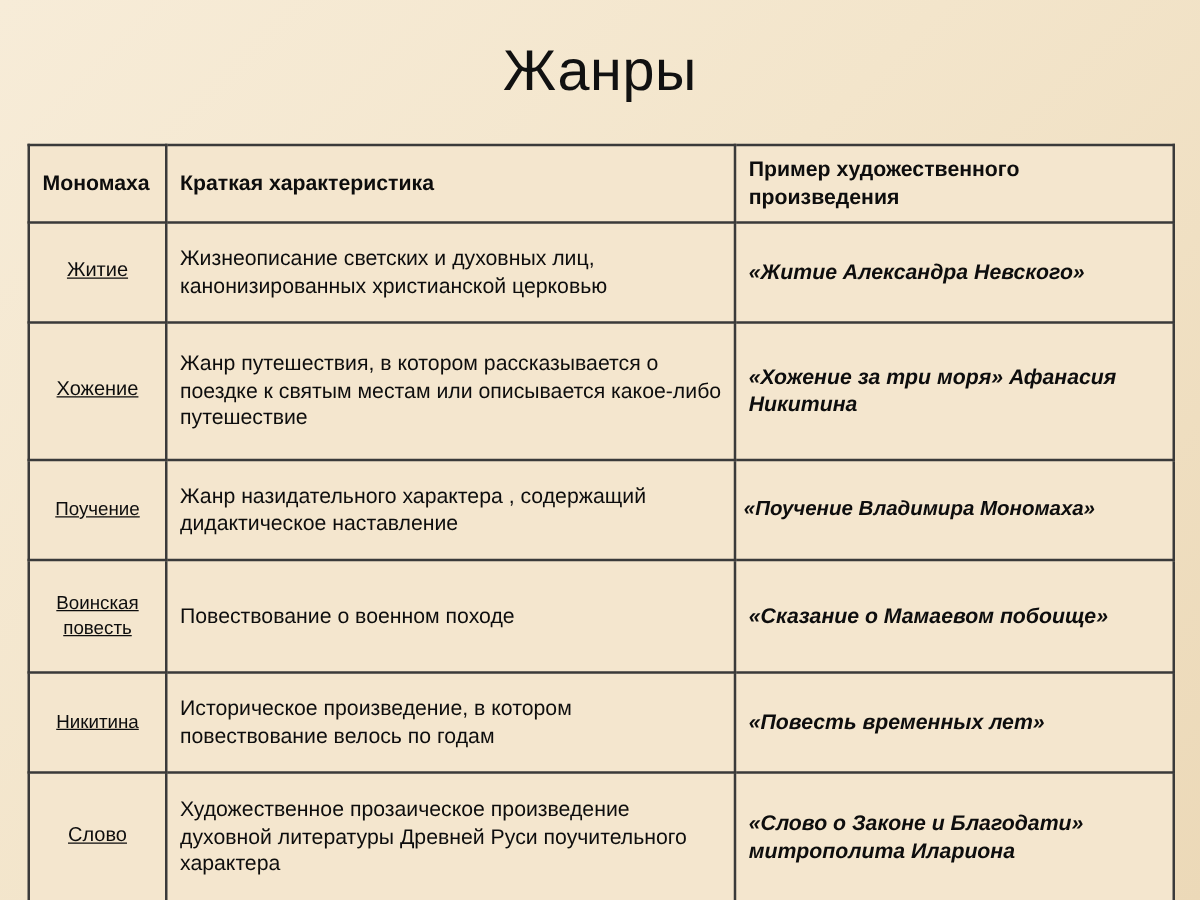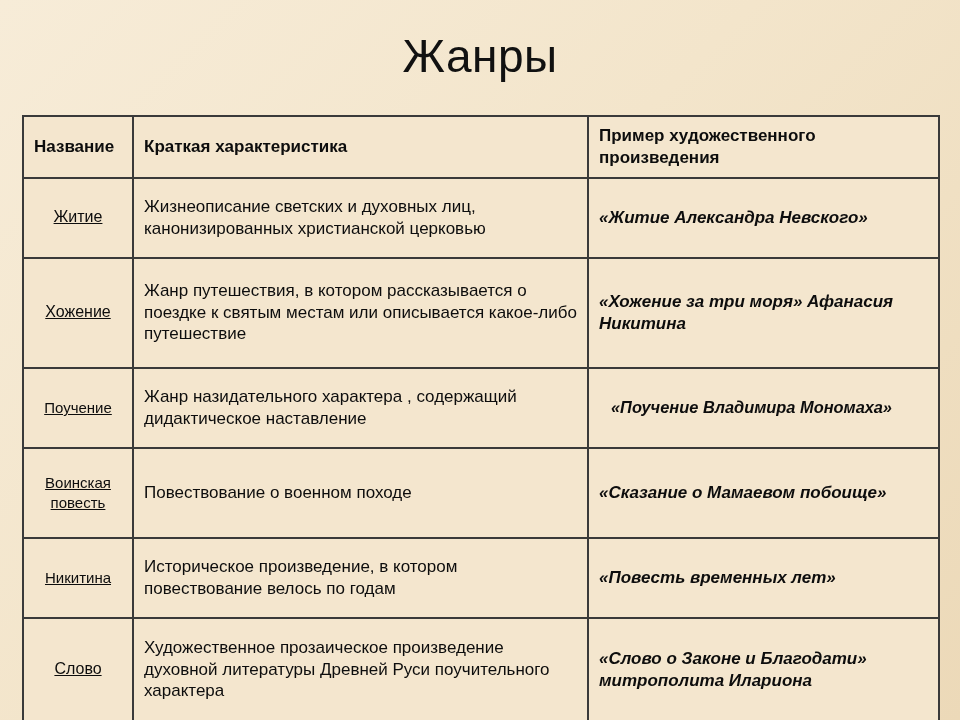--- a/index.html
+++ b/index.html
@@ -75,21 +75,21 @@
   }
   tbody td.desc-cell {
     font-size: 17px;
   }
   tbody td.example-cell {
     font-style: italic;
     font-weight: bold;
     font-size: 17px;
   }
   tbody td.example-cell.tight {
-    padding-left: 22px;
+    padding-left: 6px;
     padding-right: 2px;
     font-size: 16.4px;
   }
   tr.r1 td { height: 62px; }
   tr.r2 td { height: 92px; }
   tr.r3 td { height: 62px; }
   tr.r4 td { height: 72px; }
   tr.r5 td { height: 62px; }
   tr.r6 td { height: 86px; }
 </style>
@@ -102,21 +102,21 @@
 
   <div class="table-wrap">
     <table class="genres">
       <colgroup>
         <col class="c1">
         <col class="c2">
         <col class="c3">
       </colgroup>
       <thead>
         <tr>
-          <th class="h1">Название</th>
+          <th class="h1">Мономаха</th>
           <th>Краткая характеристика</th>
           <th>Пример художественного произведения</th>
         </tr>
       </thead>
       <tbody>
         <tr class="r1">
           <td class="name-cell">Житие</td>
           <td class="desc-cell">Жизнеописание светских и духовных лиц, канонизированных христианской церковью</td>
           <td class="example-cell">«Житие Александра Невского»</td>
         </tr>

